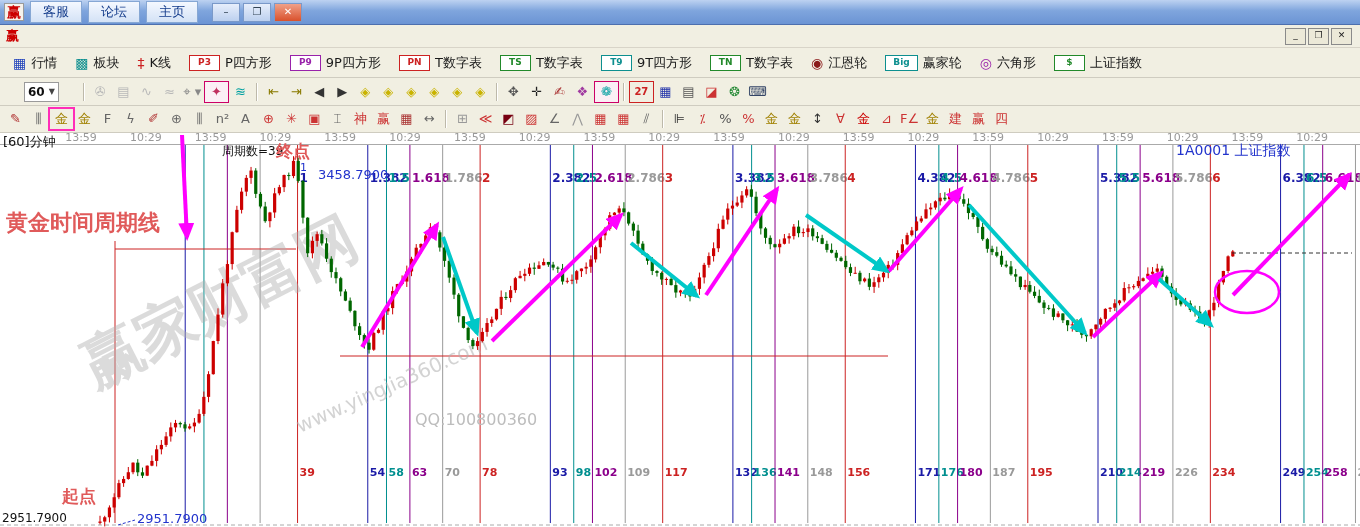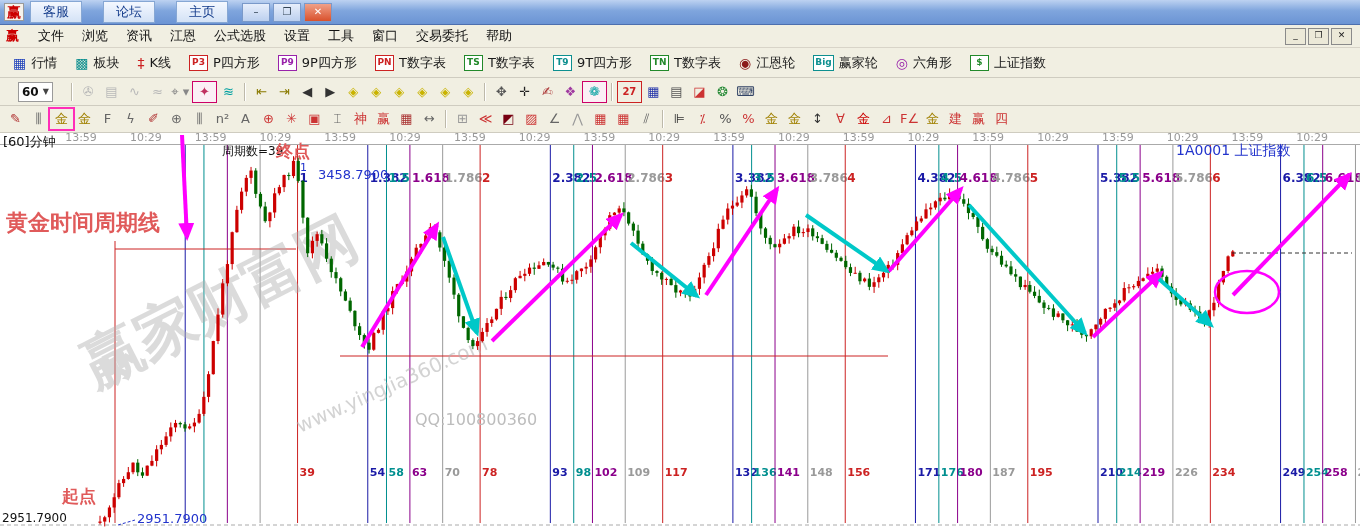--- a/index.html
+++ b/index.html
@@ -3,50 +3,50 @@
 <meta charset="utf-8">
 <style>
   html,body{margin:0;padding:0;width:1360px;height:527px;overflow:hidden;
     font-family:"DejaVu Sans","Liberation Sans",sans-serif;font-size:12px;background:#ece9d8;}
   
   .titlebar{height:24px;background:linear-gradient(#bdd2f1,#7fa5dd 45%,#6b94d4);
     display:flex;align-items:center;padding:0 4px;border-bottom:1px solid #4d6fae;}
   .titlebar .logo{color:#c00;font-weight:bold;font-size:14px;background:#f6f3ec;
     border:1px solid #9a9a9a;padding:0 2px;margin-right:6px;line-height:16px;}
   .titlebar .ttl{color:#1a1a1a;font-size:13px;flex:1;white-space:nowrap;}
-  .tbtns{display:flex;gap:21px;margin-right:14px;}
+  .tbtns{display:flex;gap:6px;margin-right:14px;}
   .tbtn{background:linear-gradient(#f4f8ff,#d4e2f6);border:1px solid #86a7d4;color:#123a8a;
     font-size:13px;padding:1px 12px;cursor:pointer;}
   .winbtns{display:flex;gap:3px;}
   .wbtn{width:26px;height:17px;background:linear-gradient(#e7eefb,#bcd0ef);border:1px solid #7a99c9;
     color:#345;font-size:10px;line-height:15px;text-align:center;cursor:pointer;}
   .wbtn.close{background:linear-gradient(#f0a088,#d9512c);color:#fff;font-weight:bold;}
   
   .menubar{height:22px;background:#f1efe2;border-bottom:1px solid #d8d4c8;display:flex;align-items:center;padding:0 6px;}
   .menubar .mlogo{color:#c00;font-weight:bold;font-size:13px;margin-right:10px;}
   .menu-item{padding:2px 9px;color:#111;font-size:13px;cursor:pointer;}
   .menubar .spacer{flex:1;}
   .mwin{display:flex;gap:2px;margin-right:2px;}
   .mwb{width:19px;height:15px;border:1px solid #8a8a8a;background:#ece9d8;font-size:9px;
     line-height:13px;text-align:center;color:#222;cursor:pointer;}
   
   .tb{background:#f1efe2;display:flex;align-items:center;border-bottom:1px solid #cfccc0;}
   .tb1{height:29px;padding:0 4px;}
   .tb1 .titem{display:flex;align-items:center;gap:5px;padding:0 9px;height:24px;cursor:pointer;color:#1a1a1a;font-size:13px;}
   .chip{display:inline-block;min-width:15px;height:14px;line-height:13px;text-align:center;
-    font-size:9px;font-weight:bold;border:1px solid;padding:0 1px;background:#fff;}
+    font-size:9px;font-weight:bold;border:1px solid;padding:0 7px;background:#fff;}
   .glyph{font-size:14px;line-height:14px;}
   .tb2{height:27px;padding:0 4px;}
   .tb3{height:26px;padding:0 4px;}
   .ico{width:23px;height:20px;line-height:20px;text-align:center;font-size:13px;cursor:pointer;position:relative;}
   .ico.boxed{border:1px solid #c06;background:#fbeff5;}
   .ico.hl{outline:2px solid #ff2db8;outline-offset:0px;}
   .sep{width:1px;height:18px;background:#bdb9aa;border-right:1px solid #fff;margin:0 4px;}
   .period{display:flex;align-items:center;border:1px solid #9a9a9a;background:#fff;
-    padding:0 3px;height:18px;margin:0 14px;cursor:pointer;}
+    padding:0 3px;height:18px;margin:0 20px;cursor:pointer;}
   .period b{font-size:12px;color:#111;margin-right:4px;}
   .period .dd{font-size:8px;color:#444;}
   
   .chart{position:relative;width:1360px;height:399px;background:#fff;}
   .chart svg{position:absolute;left:0;top:0;}
 </style>
 </head>
 <body>
 
 <div class="titlebar">
@@ -58,32 +58,20 @@
     </span>
   <span class="winbtns">
       <span class="wbtn">–</span>
       <span class="wbtn">❐</span>
       <span class="wbtn close">✕</span>
     </span>
 </div>
 
 <div class="menubar">
   <span class="mlogo">赢</span>
-  <span id="menu-items" style="display:flex">
-      <span class="menu-item">文件</span>
-      <span class="menu-item">浏览</span>
-      <span class="menu-item">资讯</span>
-      <span class="menu-item">江恩</span>
-      <span class="menu-item">公式选股</span>
-      <span class="menu-item">设置</span>
-      <span class="menu-item">工具</span>
-      <span class="menu-item">窗口</span>
-      <span class="menu-item">交易委托</span>
-      <span class="menu-item">帮助</span>
-    </span>
   <span class="spacer"></span>
   <span class="mwin">
       <span class="mwb">_</span>
       <span class="mwb">❐</span>
       <span class="mwb">✕</span>
     </span>
 </div>
 
 <div class="tb tb1" id="tb1">
     <span class="titem">

